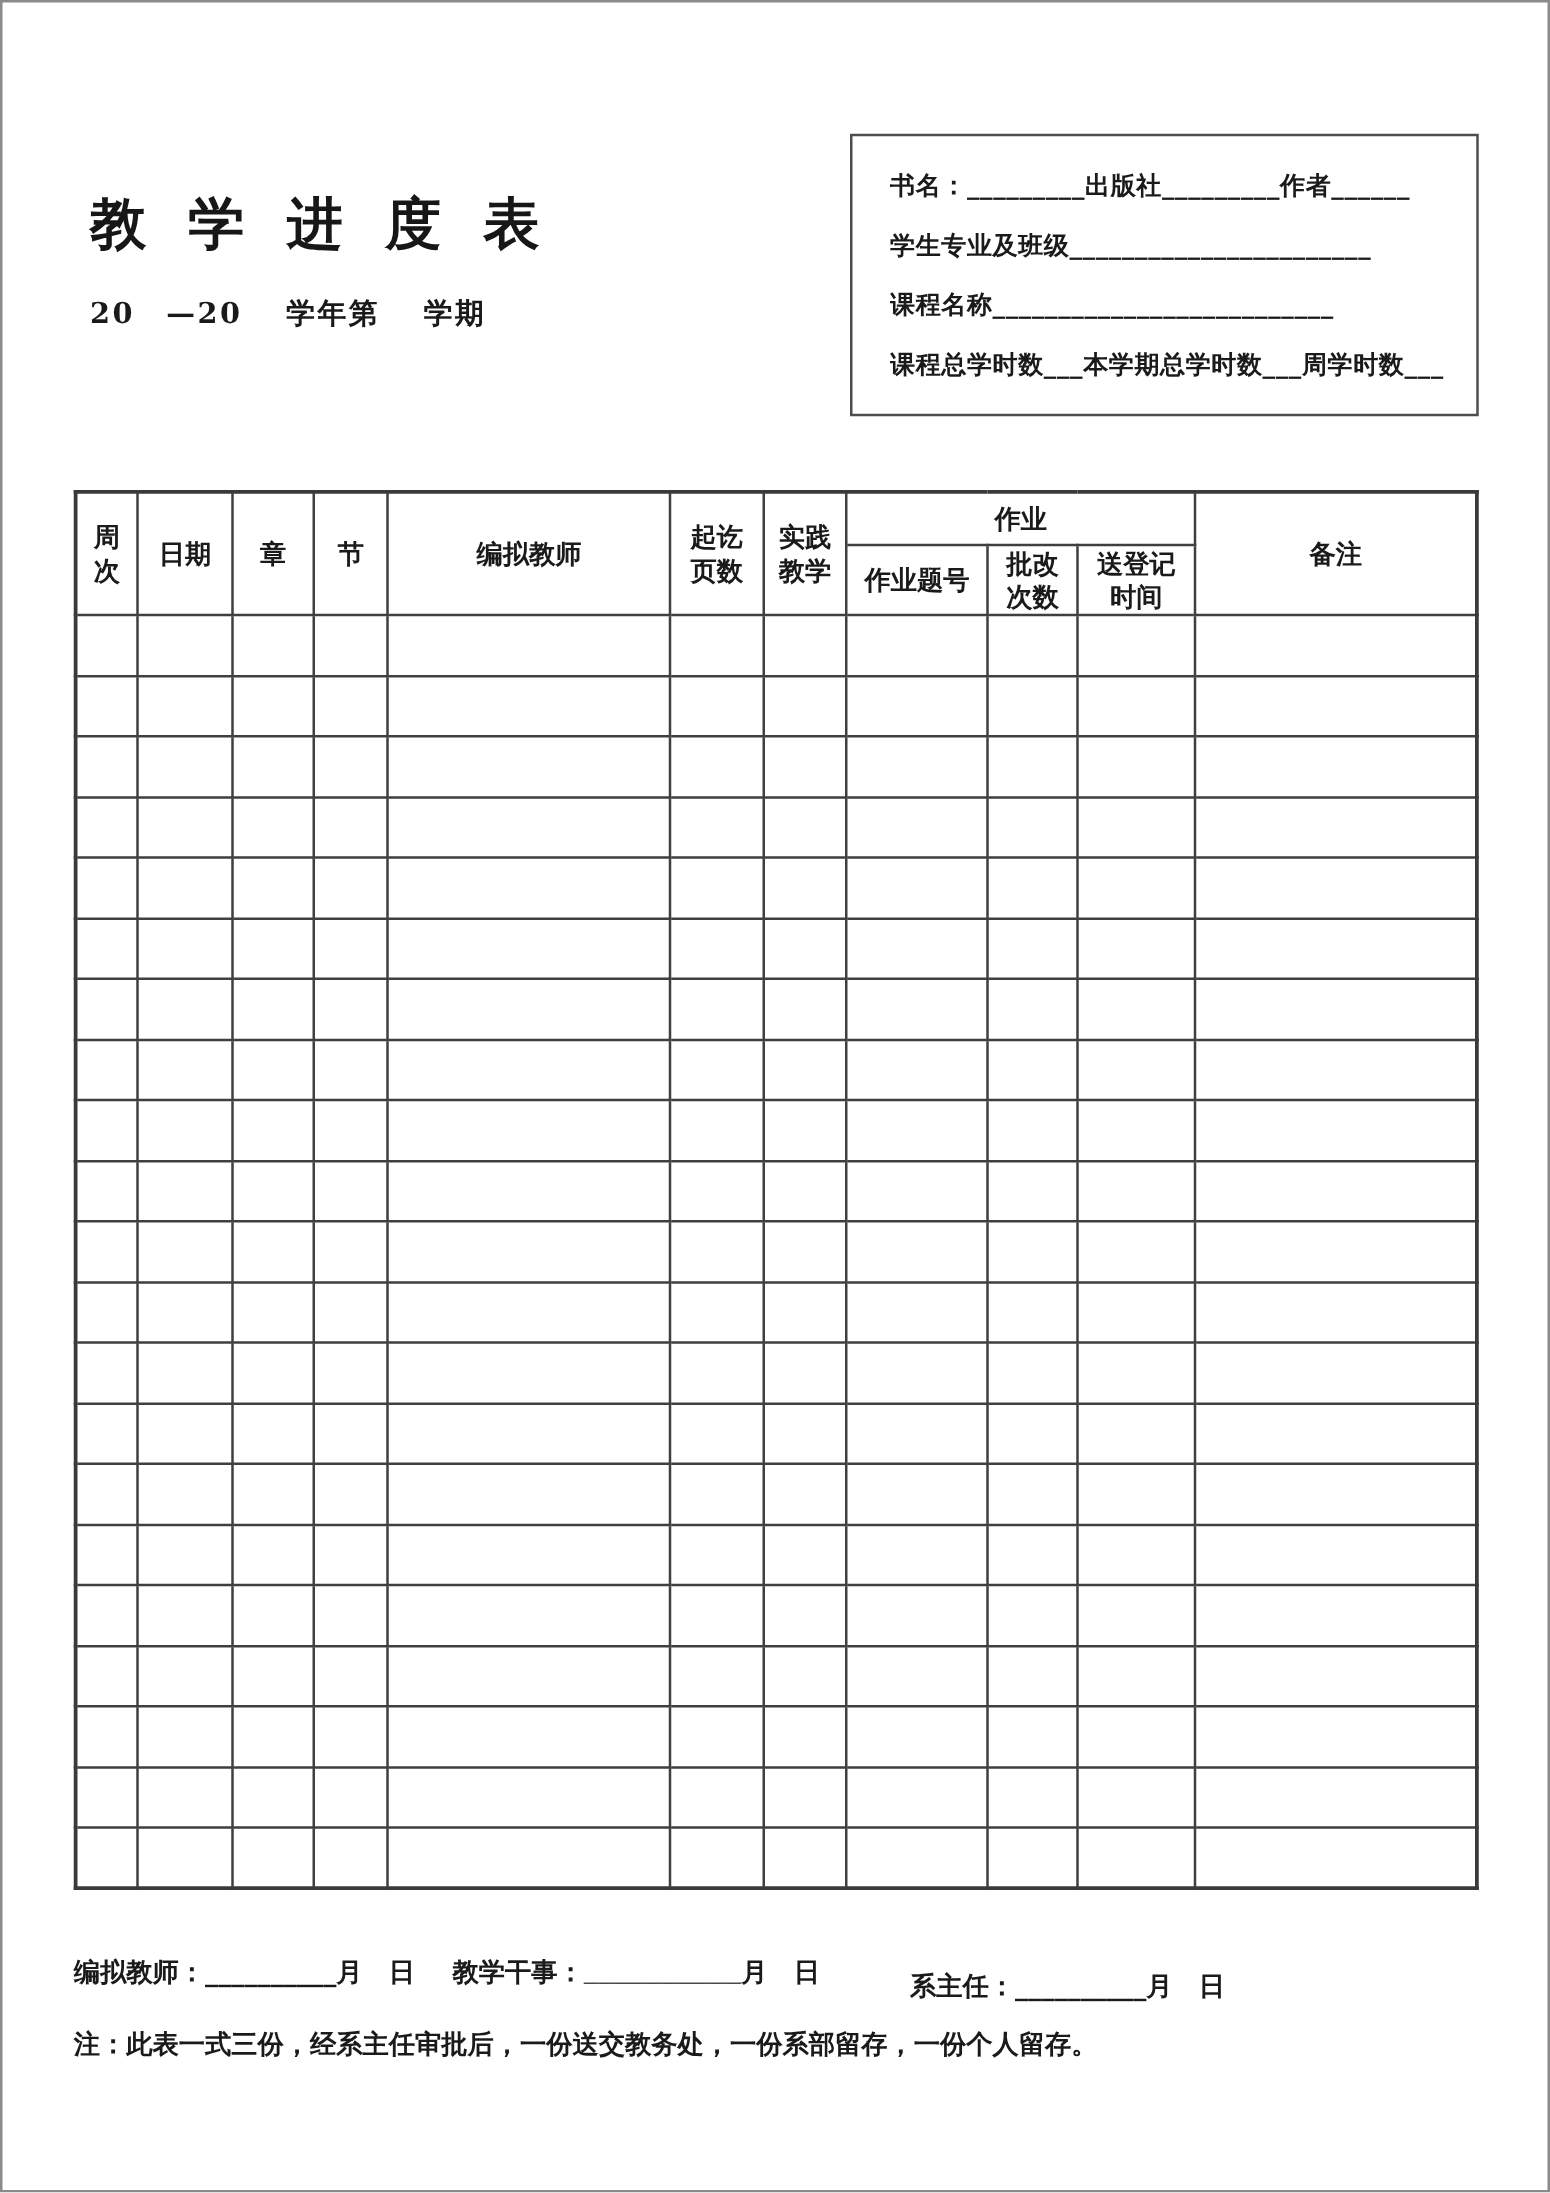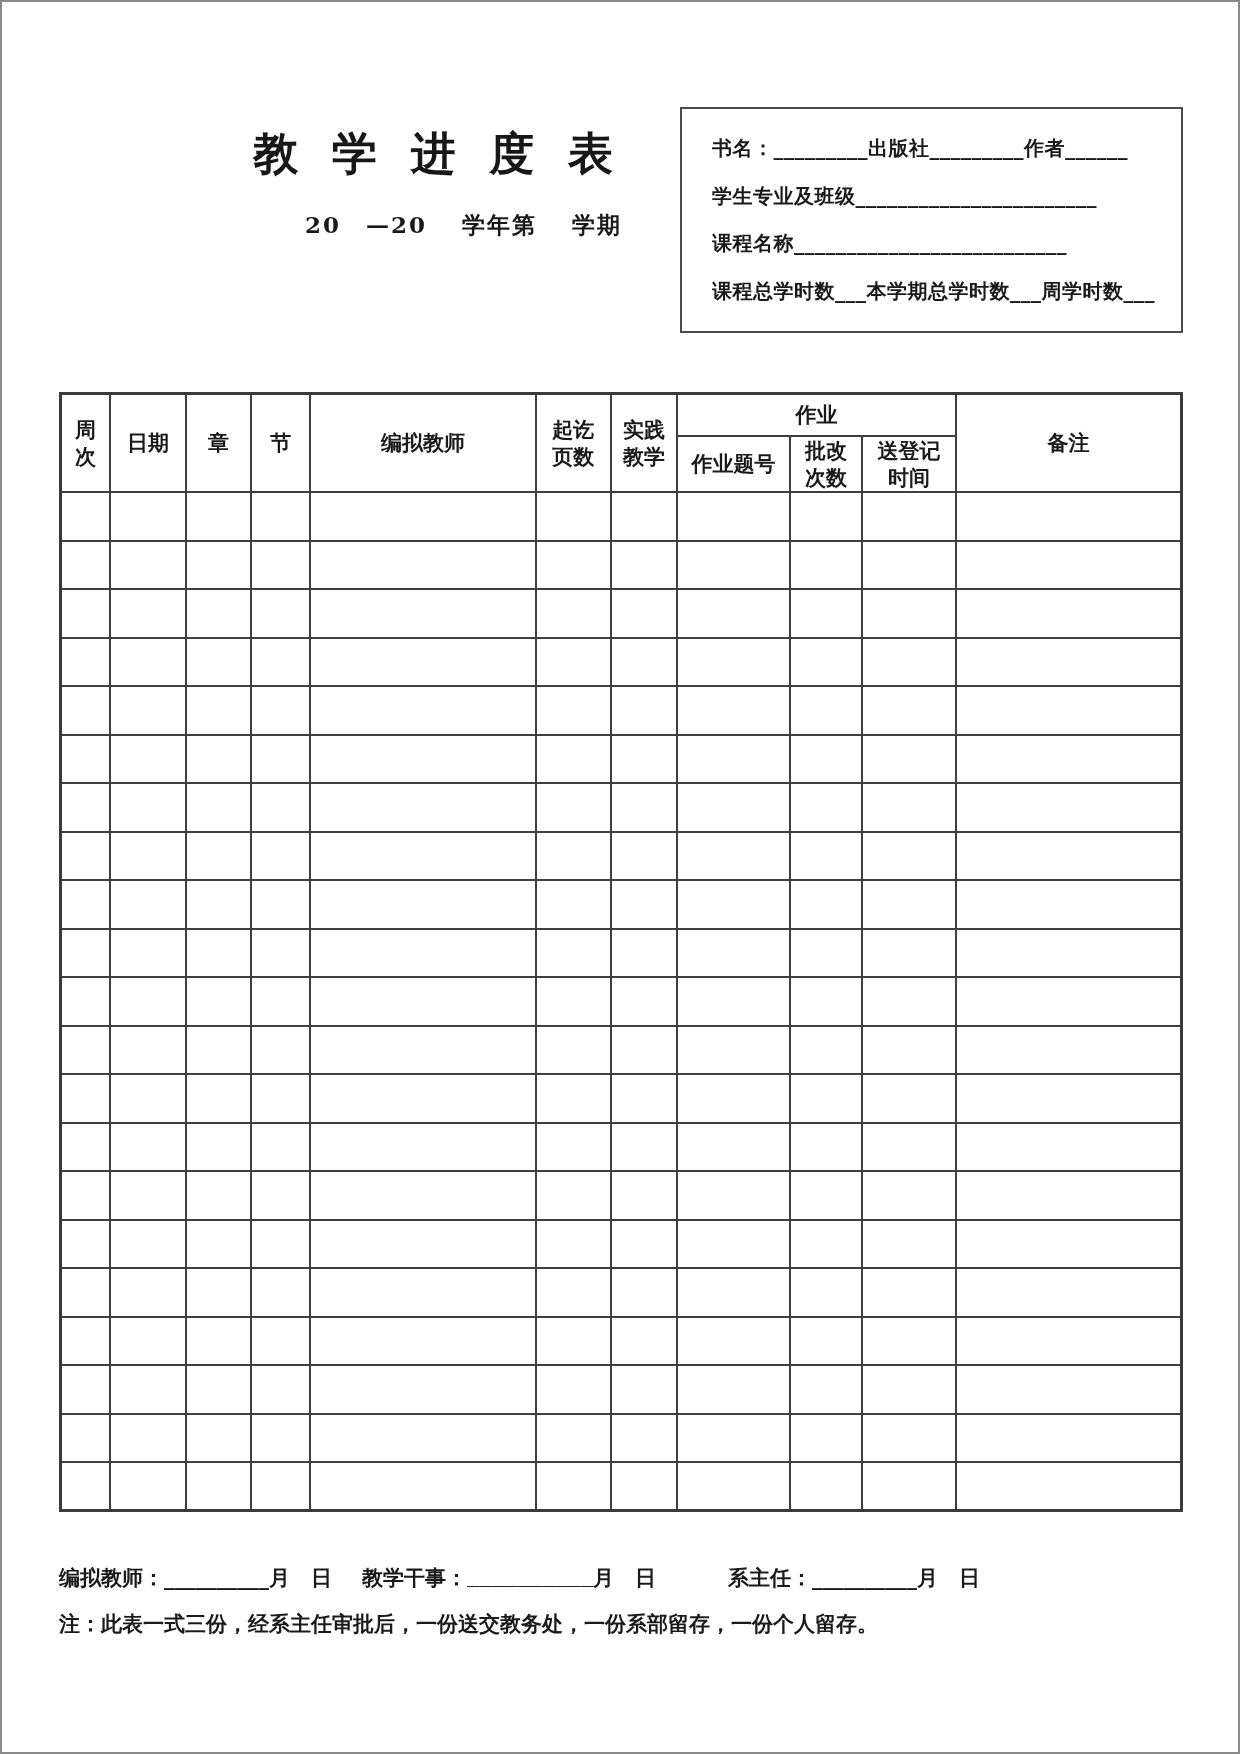--- a/index.html
+++ b/index.html
@@ -11,22 +11,22 @@
   }
   .page {
     position: relative;
     width: 1240px; height: 1754px;
     background: #ffffff;
     border: 2px solid #8a8a8a;
     overflow: hidden;
   }
   
   .title-block {
-    position: absolute; left: 70px; top: 122px; width: 550px;
-    text-align: right;
+    position: absolute; left: 70px; top: 147px; width: 550px;
+    text-align: left;
   }
   .main-title {
     font-size: 45px; font-weight: 700; letter-spacing: 9px;
     color: #171717; white-space: pre;
   }
   .term-line {
     margin-top: 26px; font-size: 23px; font-weight: 700;
     letter-spacing: 2px; white-space: pre; color: #1a1a1a;
   }
   
@@ -60,21 +60,21 @@
   table.progress tbody td { height: 48.5px; }
   
   .footer {
     position: absolute; left: 57px; top: 1562px; width: 1128px;
   }
   .sign-row {
     display: flex; align-items: flex-start;
     font-size: 21px; font-weight: 700; white-space: pre; color: #1a1a1a;
   }
   .sign-item-2 { margin-left: 30px; font-family: Liberation Mono, monospace; }
-  .sign-item-3 { margin-left: 72px; }
+  .sign-item-3 { margin-left: 72px; margin-top: 11px; }
   .note-row {
     margin-top: 18px; font-size: 21px; font-weight: 700;
     white-space: pre; color: #1a1a1a;
   }
 </style>
 </head>
 <body>
 
 <div class="page">
 

